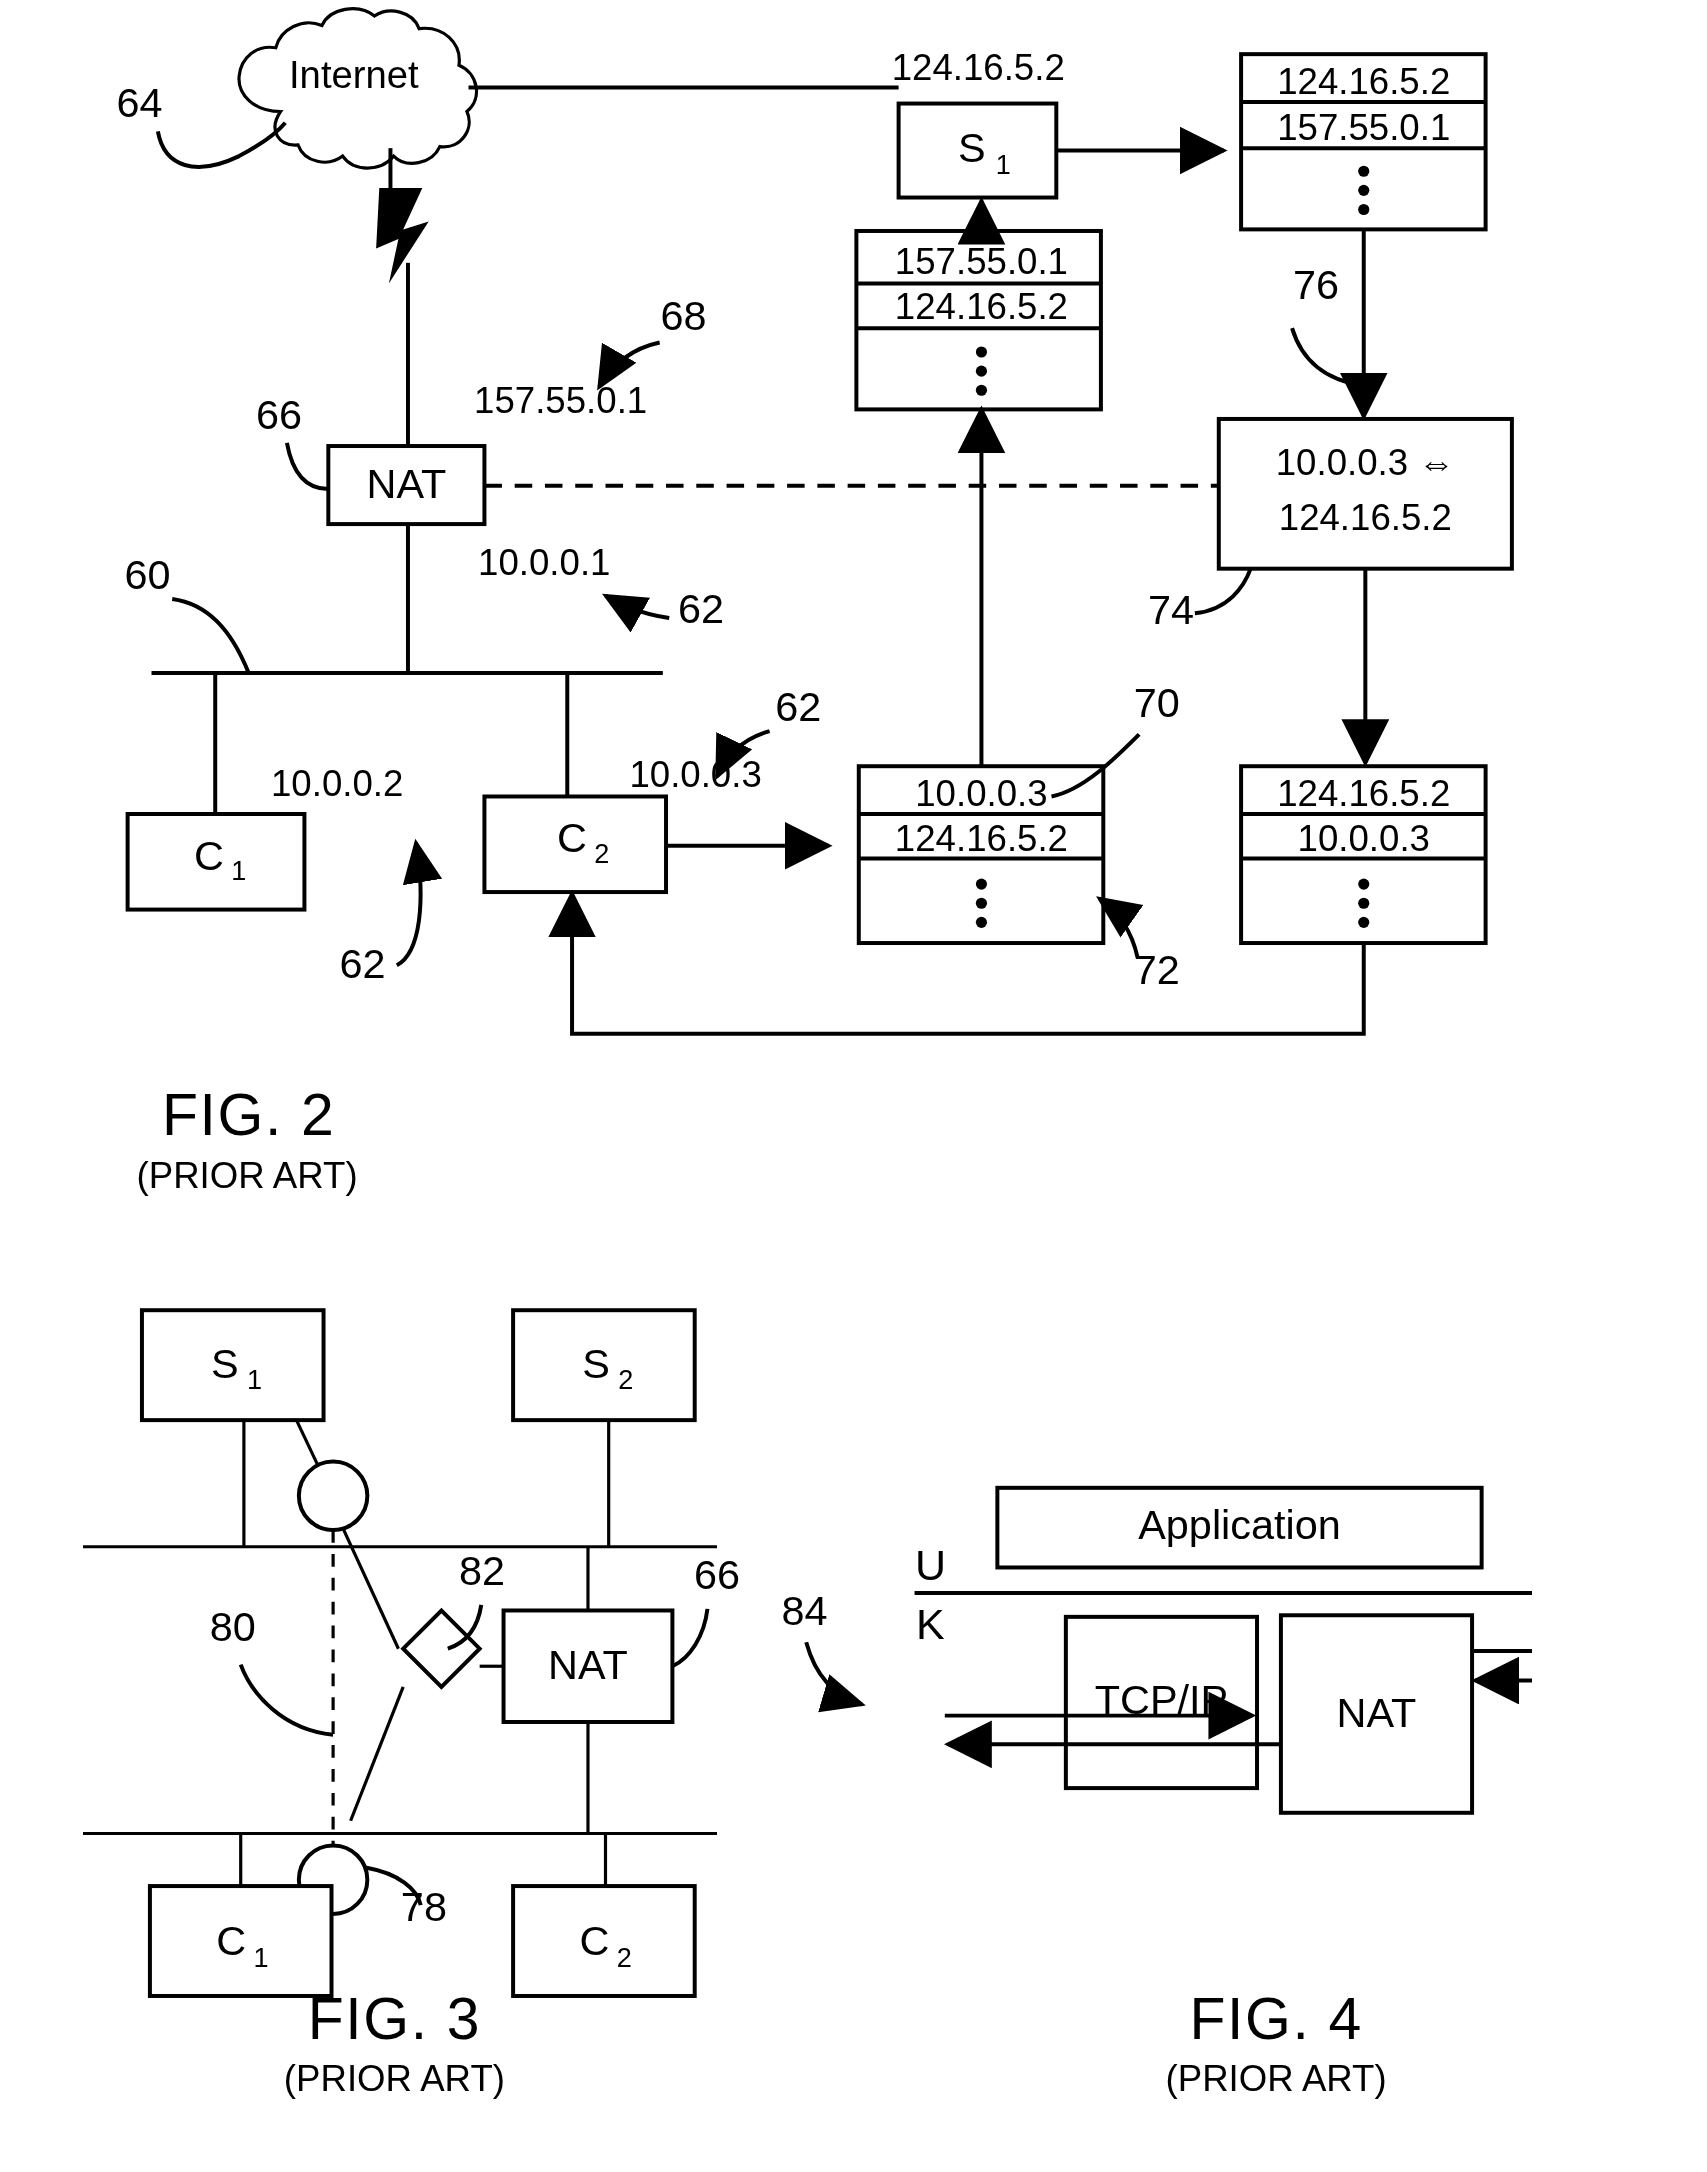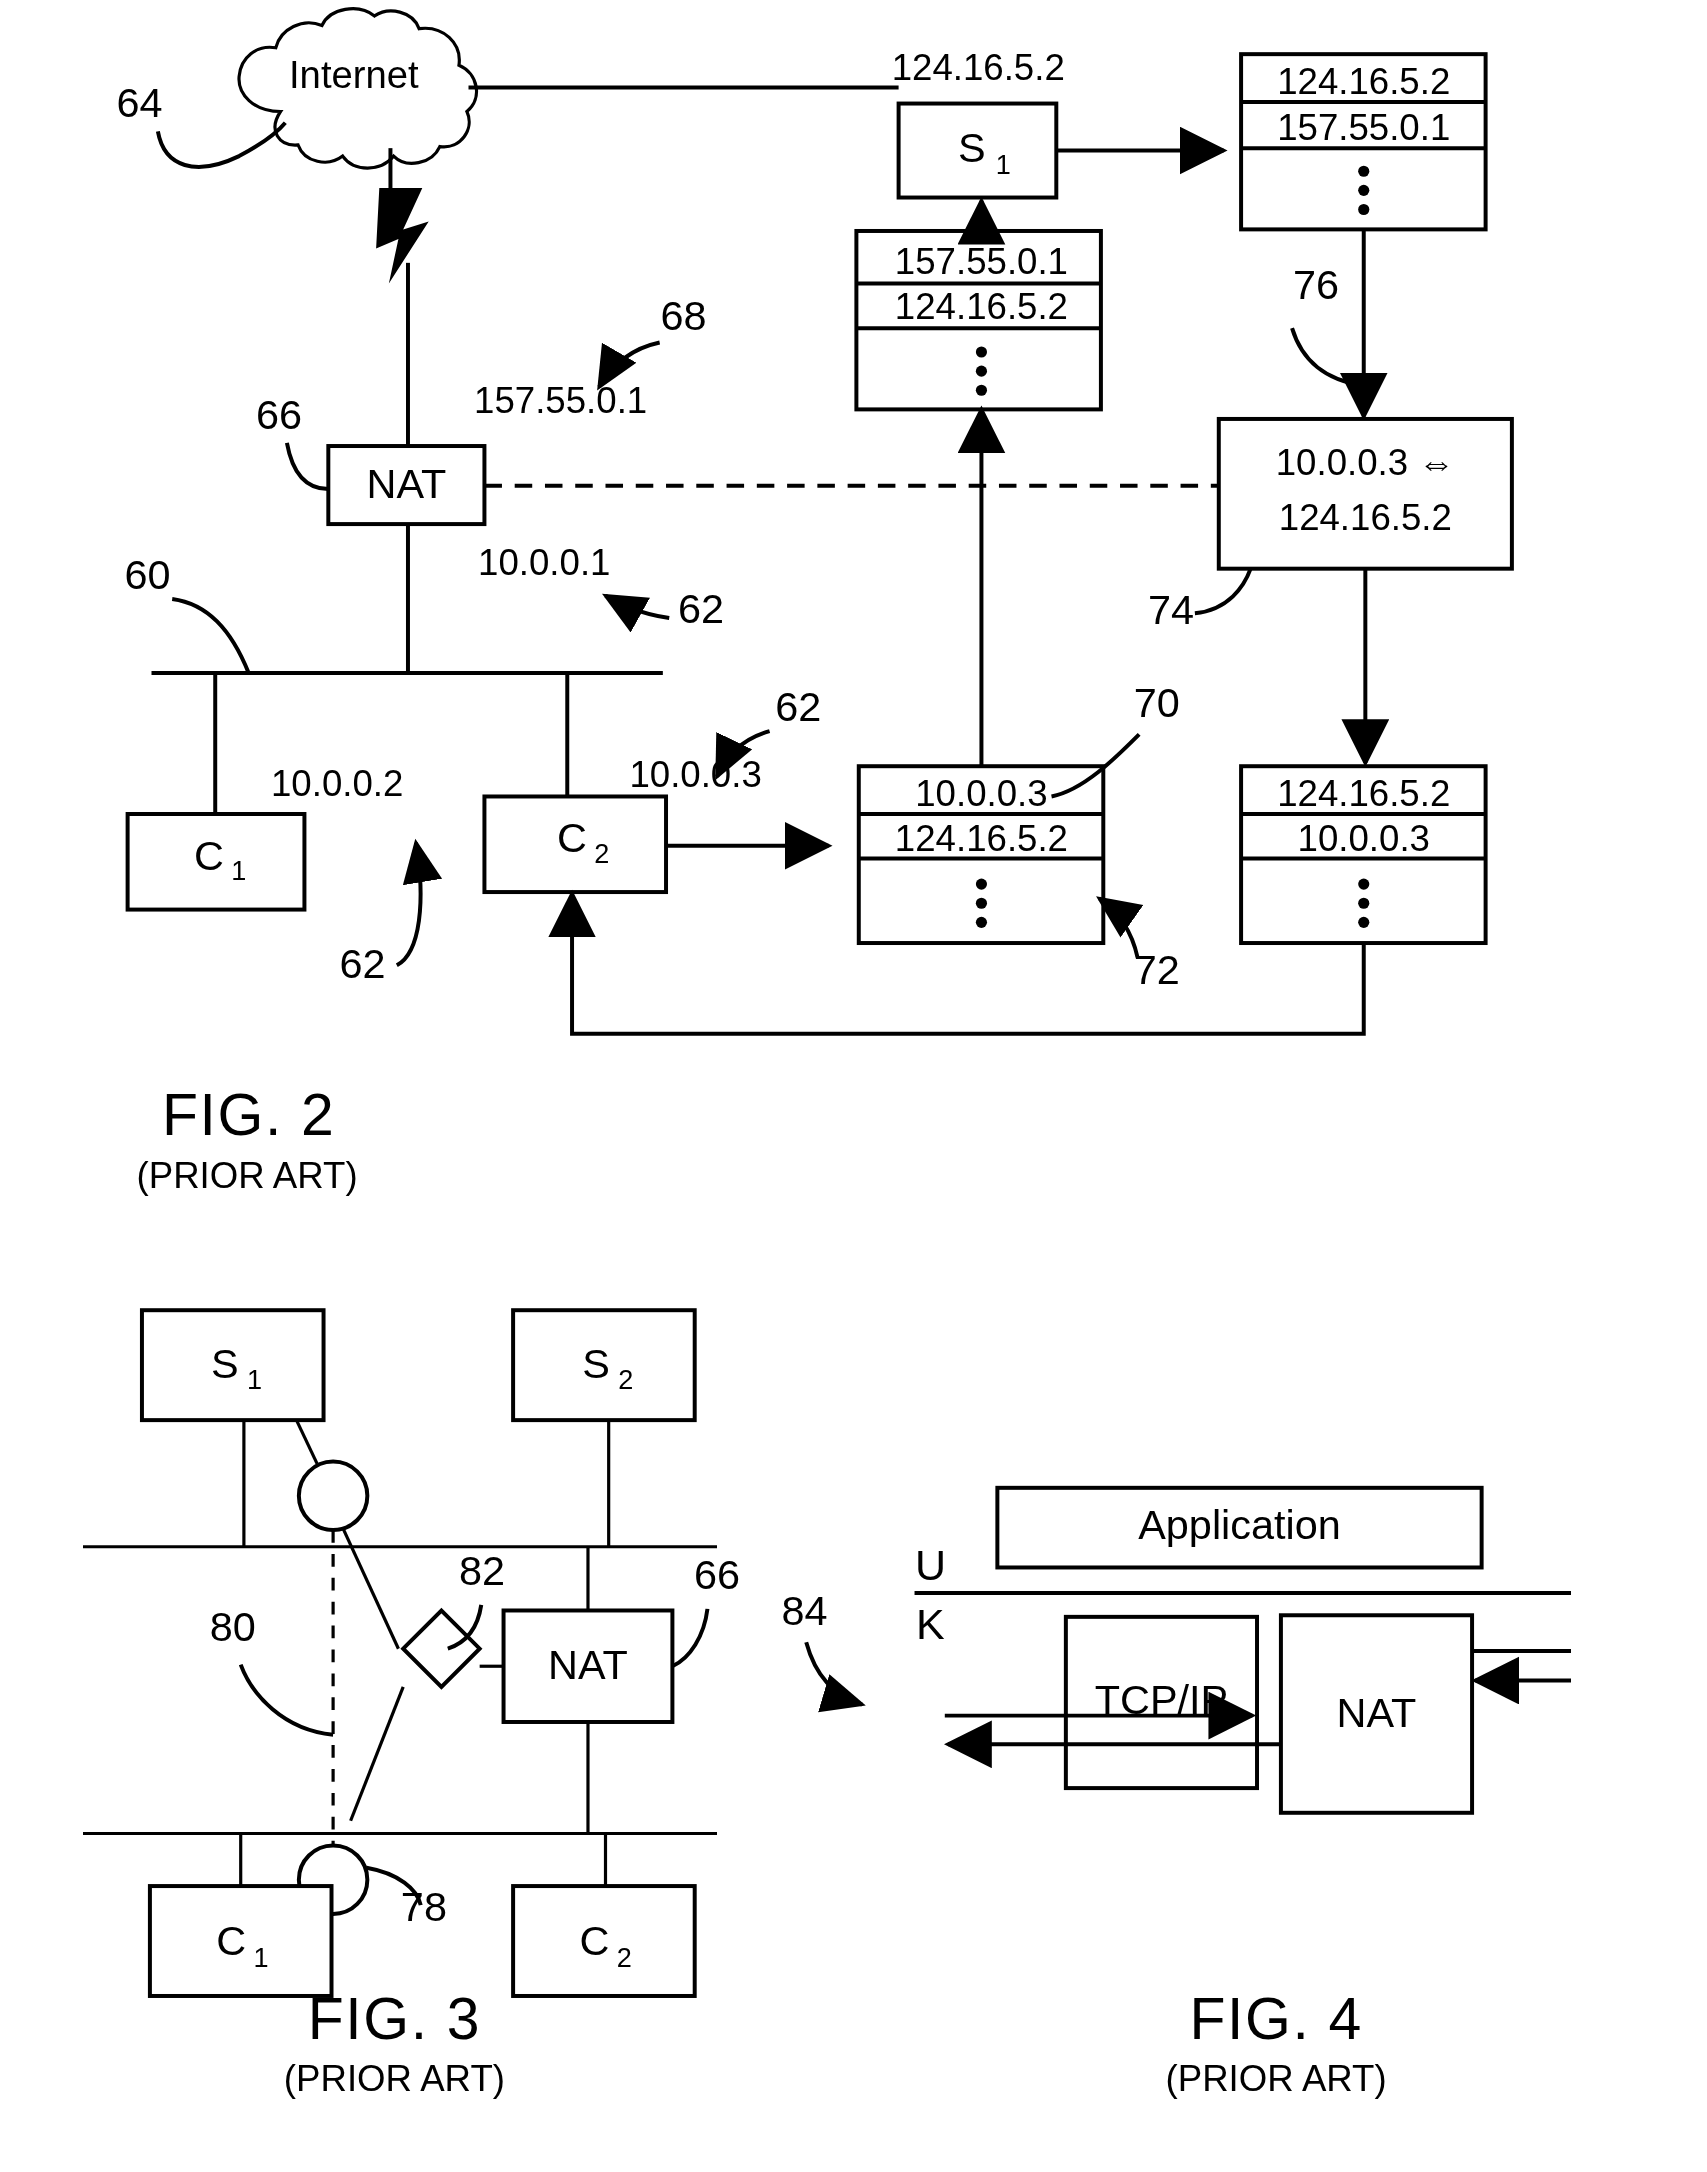--- a/index.html
+++ b/index.html
@@ -10,21 +10,20 @@
   body {
     font-family: "Liberation Sans", sans-serif;
     color: #000000;
   }
   #page {
     position: relative;
     width: 1532px;
     height: 2172px;
     background: #ffffff;
     overflow: hidden;
-    padding-left: 39px;
   }
   svg.figure-layer {
     position: absolute;
     left: 0;
     top: 0;
     width: 1708px;
     height: 2172px;
   }
   text {
     font-family: "Liberation Sans", sans-serif;

